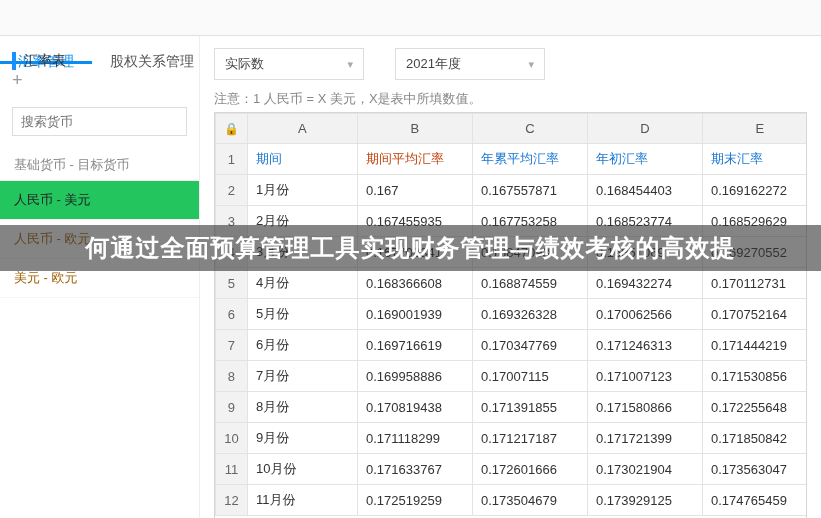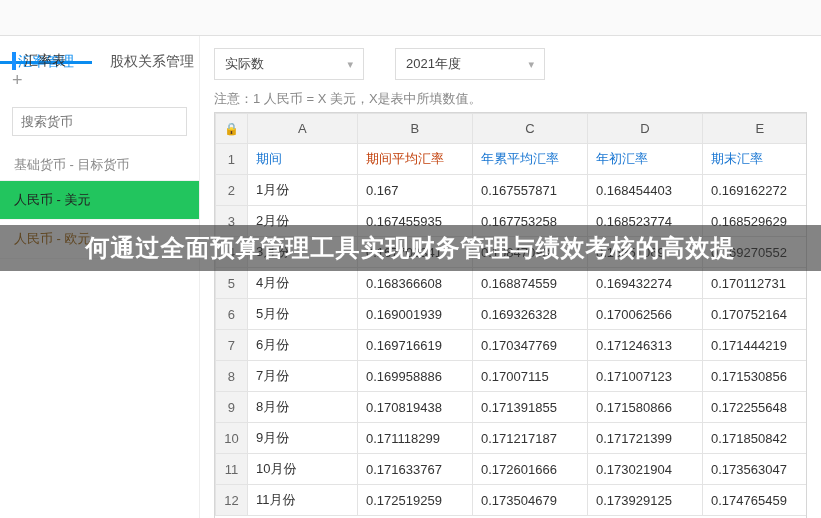--- a/index.html
+++ b/index.html
@@ -60,20 +60,21 @@
       </div>
       <div class="plus-icon">+</div>
     </div>
     <div class="search-box">
       <input class="search-input" placeholder="搜索货币" style="">
     </div>
     <div class="currency-header">基础货币 - 目标货币</div>
     <div id="currency-list">
         <div class="currency-item active">人民币 - 美元</div>
         <div class="currency-item">人民币 - 欧元</div>
+        <div class="currency-item">美元 - 欧元</div>
       </div>
   </div>
 
   <div class="content">
     <div class="controls">
       <div class="dropdown">
         <span>实际数</span>
         <span class="chevron">▾</span>
       </div>
       <div class="dropdown">

